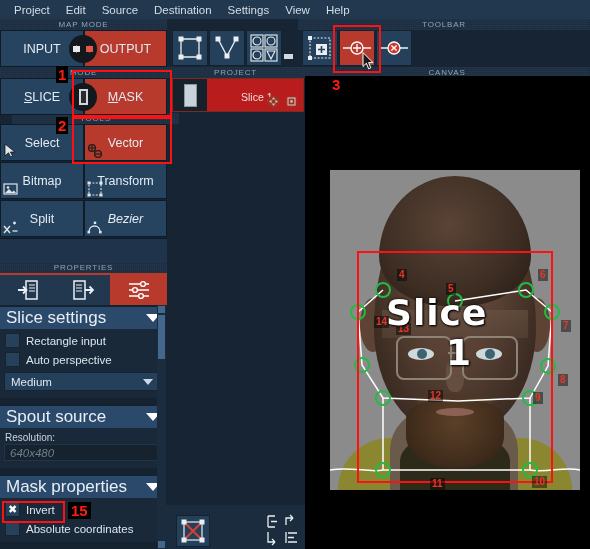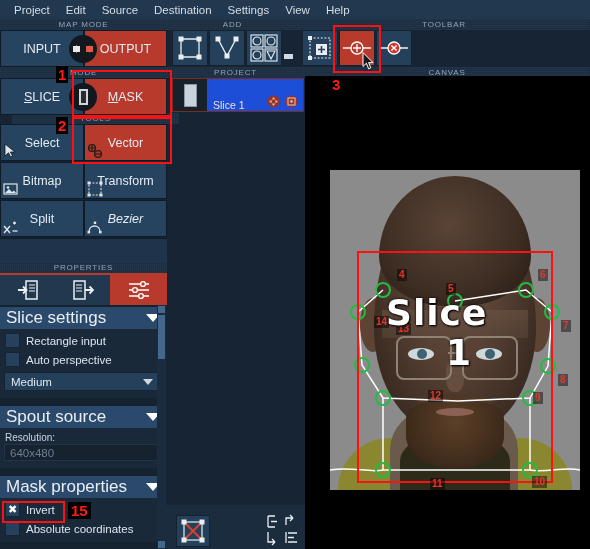--- a/index.html
+++ b/index.html
@@ -47,22 +47,22 @@
 
   
   .tb{
     position:absolute;box-sizing:border-box;background:#24405b;border:1px solid #14222f;
     display:flex;align-items:center;justify-content:center;cursor:pointer;
   }
   .tb.red{background:#b73a2c;}
 
   
   .projitem{
-    position:absolute;box-sizing:border-box;background:#1d4ed8;border:1px solid #7d2a20;
-    display:flex;align-items:flex-end;
+    position:absolute;box-sizing:border-box;background:#b91c1c;border:1px solid #7d2a20;
+    display:flex;align-items:center;gap:28px;
   }
   .projitem .thumbbox{width:34px;height:100%;background:#16212c;display:flex;align-items:center;justify-content:center;}
   .projitem .thumb{width:11px;height:21px;background:#c9d2da;border:1px solid #8d979f;}
   .projitem .ptext{font-size:10.5px;color:#f3dcd8;padding:3px 0 0 6px;}
   .projitem .picons{position:absolute;right:5px;bottom:3px;display:flex;gap:5px;}
   .pbtn{
     position:absolute;box-sizing:border-box;background:#22384f;border-top:2px solid #b73a2c;
     display:flex;align-items:center;justify-content:center;cursor:pointer;
   }
   .pbtn.active{background:#b73a2c;border-top:2px solid #b73a2c;}
@@ -80,21 +80,21 @@
   .chkrow{display:flex;align-items:center;height:19px;padding-left:5px;font-size:11.5px;color:#dbe5ee;cursor:pointer;}
   .chk{width:13px;height:13px;background:#27415c;border:1px solid #16242f;margin-right:6px;display:flex;align-items:center;justify-content:center;font-size:11px;color:#fff;line-height:1;}
   .combo{
     position:relative;margin:3px 6px 3px 4px;height:19px;background:#24405b;border:1px solid #16242f;
     display:flex;align-items:center;padding-left:6px;font-size:11.5px;color:#dfe8f1;cursor:pointer;box-sizing:border-box;
   }
   .combo .cc{position:absolute;right:6px;width:0;height:0;border-left:5px solid transparent;border-right:5px solid transparent;border-top:6px solid #cfdae6;}
   .fieldlabel{font-size:10px;color:#c9d4df;padding:2px 0 1px 5px;}
   .field{
     margin:0 6px 3px 4px;height:17px;background:#16222e;border:1px solid #223546;
-    font-size:11.5px;color:#6d7f90;display:flex;align-items:center;padding-left:5px;box-sizing:border-box;
+    font-size:11.5px;color:#6d7f90;display:flex;align-items:center;padding-left:5px;box-sizing:border-box;font-style:italic;
   }
   .vscroll{position:absolute;right:0;top:305px;width:9px;height:244px;background:#1b2c3e;}
   .vthumb{position:absolute;left:1px;top:2px;width:7px;height:44px;background:#44678c;}
   .vbtn{position:absolute;left:1px;width:7px;height:7px;background:#44678c;}
 
   
   .canvaswrap{position:absolute;left:305px;top:76px;width:285px;height:473px;background:#000;overflow:hidden;}
   .photo{position:absolute;left:25px;top:94px;width:250px;height:320px;background:#8b8b8b;overflow:hidden;}
 
   
@@ -141,21 +141,20 @@
     <div class="mi">Project</div>
     <div class="mi">Edit</div>
     <div class="mi">Source</div>
     <div class="mi">Destination</div>
     <div class="mi">Settings</div>
     <div class="mi">View</div>
     <div class="mi">Help</div>
   </div>
 
   <div class="strip" style="left:0;top:19px;width:167px;">MAP MODE</div>
-  <div class="strip" style="left:167px;top:19px;width:131px;">ADD</div>
   <div class="strip" style="left:298px;top:19px;width:292px;">TOOLBAR</div>
 
   <div class="strip" style="left:0;top:67px;width:167px;">MODE</div>
   <div class="strip" style="left:167px;top:67px;width:137px;">PROJECT</div>
   <div class="strip" style="left:304px;top:67px;width:286px;">CANVAS</div>
 
   <div class="strip" style="left:12px;top:113px;width:167px;">TOOLS</div>
   <div class="strip" style="left:0;top:262px;width:167px;">PROPERTIES</div>
 
   <div class="btn" style="left:0;top:30px;width:84px;height:37px;">

